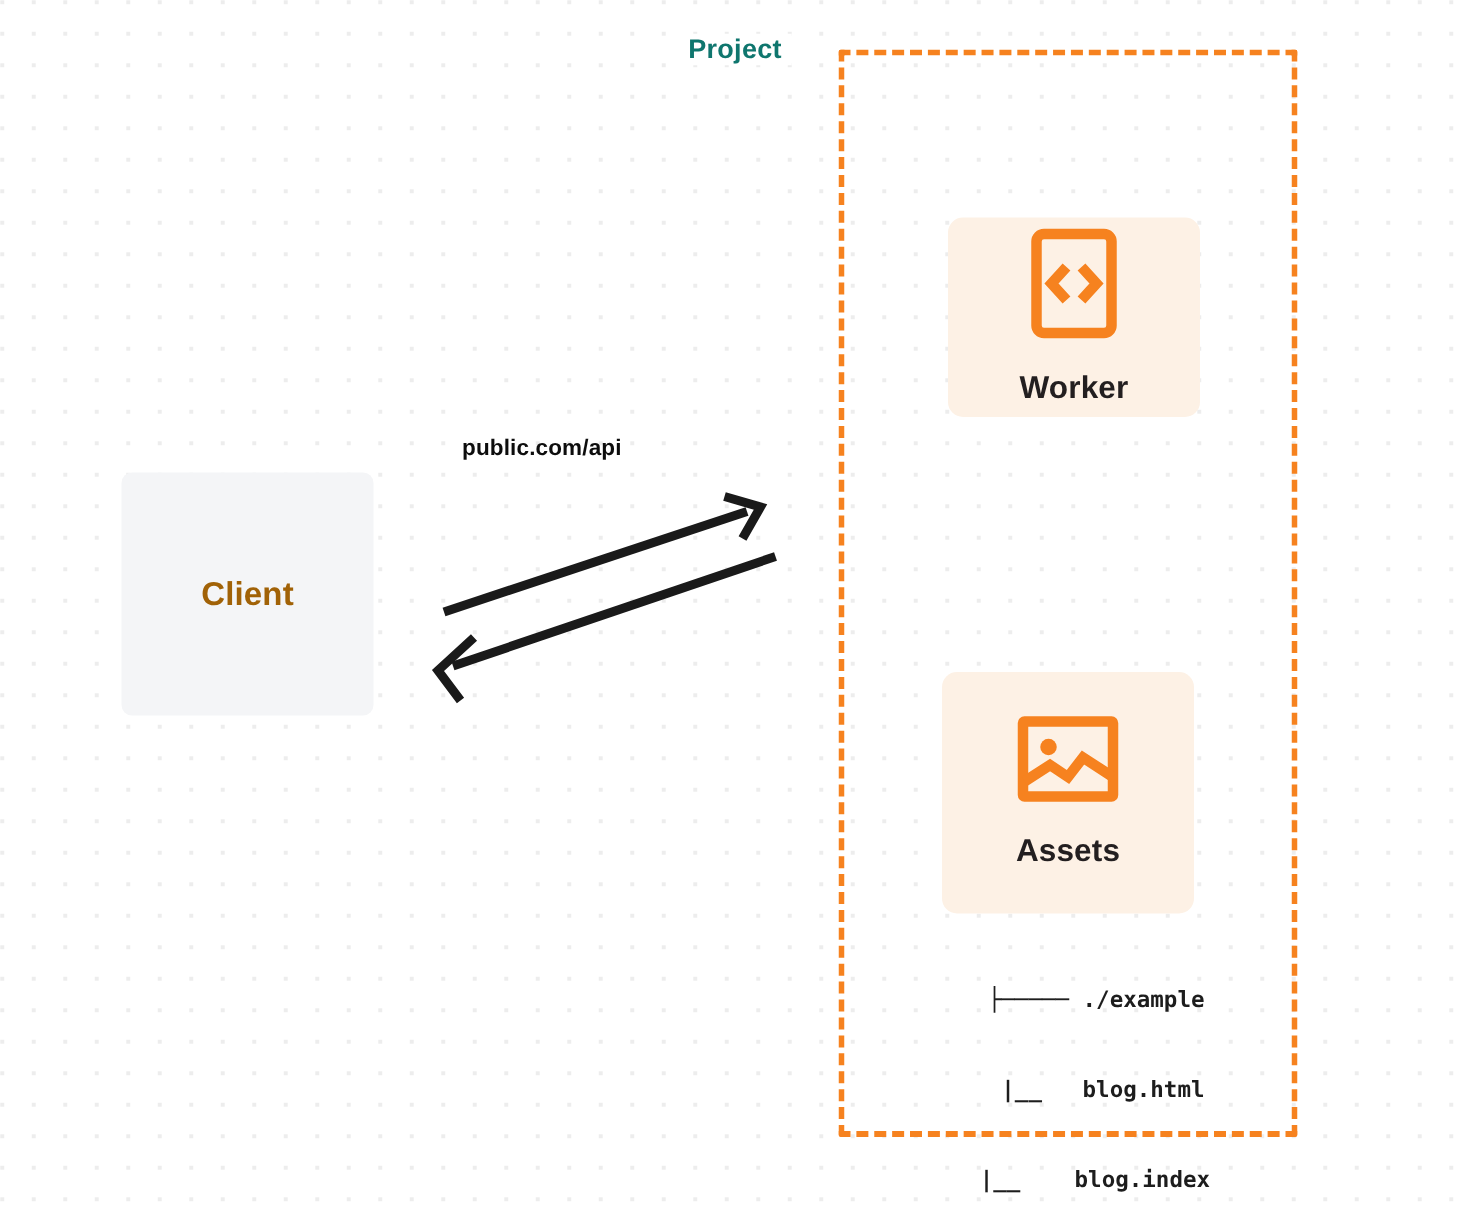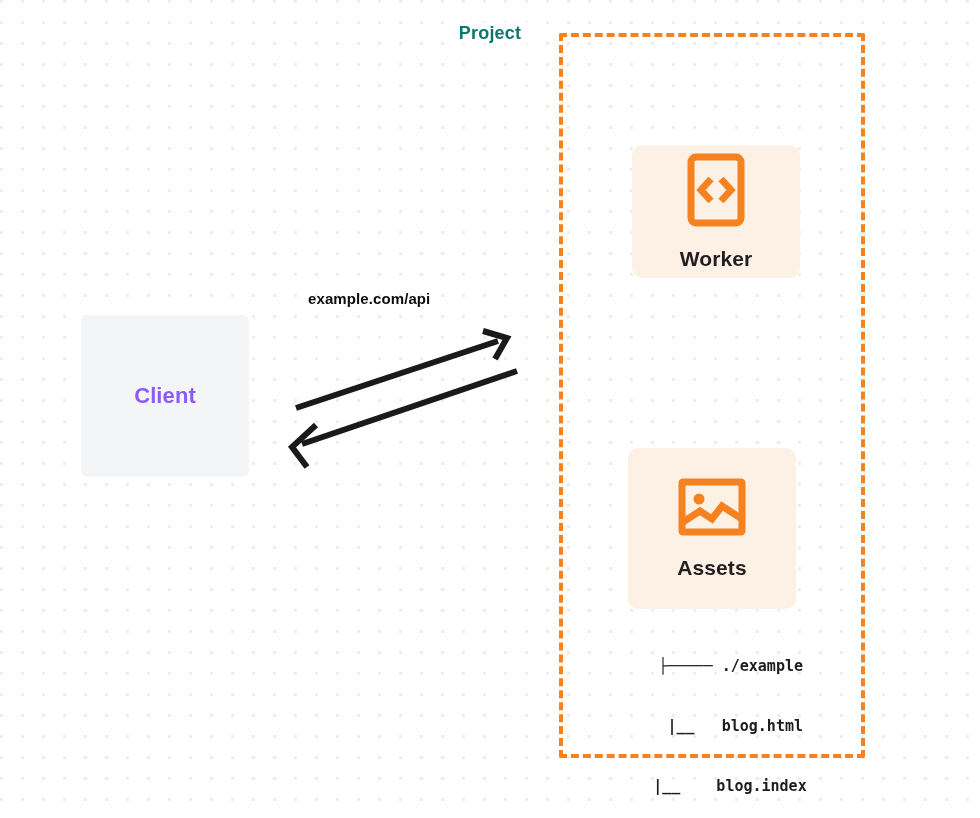--- a/index.html
+++ b/index.html
@@ -31,21 +31,21 @@
     height: 162px;
     background: #f4f5f7;
     border-radius: 7px;
     display: flex;
     align-items: center;
     justify-content: center;
   }
   .client-label {
     font-size: 22px;
     font-weight: 700;
-    color: #8b5cf6;
+    color: #a16207;
     letter-spacing: 0.1px;
   }
 
   
   .project-box {
     position: absolute;
     left: 559px;
     top: 33px;
     width: 306px;
     height: 725px;
@@ -154,21 +154,21 @@
       <line x1="296" y1="408" x2="498" y2="341" stroke="#1a1a1a" stroke-width="6" stroke-linecap="butt"></line>
       <polyline points="483,331 507,338 495,359" fill="none" stroke="#1a1a1a" stroke-width="6" stroke-linecap="butt" stroke-linejoin="miter"></polyline>
     </g>
 
     <g>
       <line x1="517" y1="371" x2="302" y2="444" stroke="#1a1a1a" stroke-width="6" stroke-linecap="butt"></line>
       <polyline points="316,425 292,447 307,467" fill="none" stroke="#1a1a1a" stroke-width="6" stroke-linecap="butt" stroke-linejoin="miter"></polyline>
     </g>
   </svg>
 
-  <div class="arrow-label">example.com/api</div>
+  <div class="arrow-label">public.com/api</div>
 
   <div class="project-box"></div>
   <div class="project-title">Project</div>
 
   <div class="svc-card svc-worker">
     <span class="svc-icon">
       <svg width="58" height="74" viewBox="0 0 58 74" xmlns="http://www.w3.org/2000/svg">
         <rect x="4" y="4" width="50" height="66" rx="5" ry="5" fill="none" stroke="#F6821F" stroke-width="7"></rect>
         <polyline points="24,26 14,37 24,48" fill="none" stroke="#F6821F" stroke-width="7" stroke-linecap="butt" stroke-linejoin="miter"></polyline>
         <polyline points="34,26 44,37 34,48" fill="none" stroke="#F6821F" stroke-width="7" stroke-linecap="butt" stroke-linejoin="miter"></polyline>

